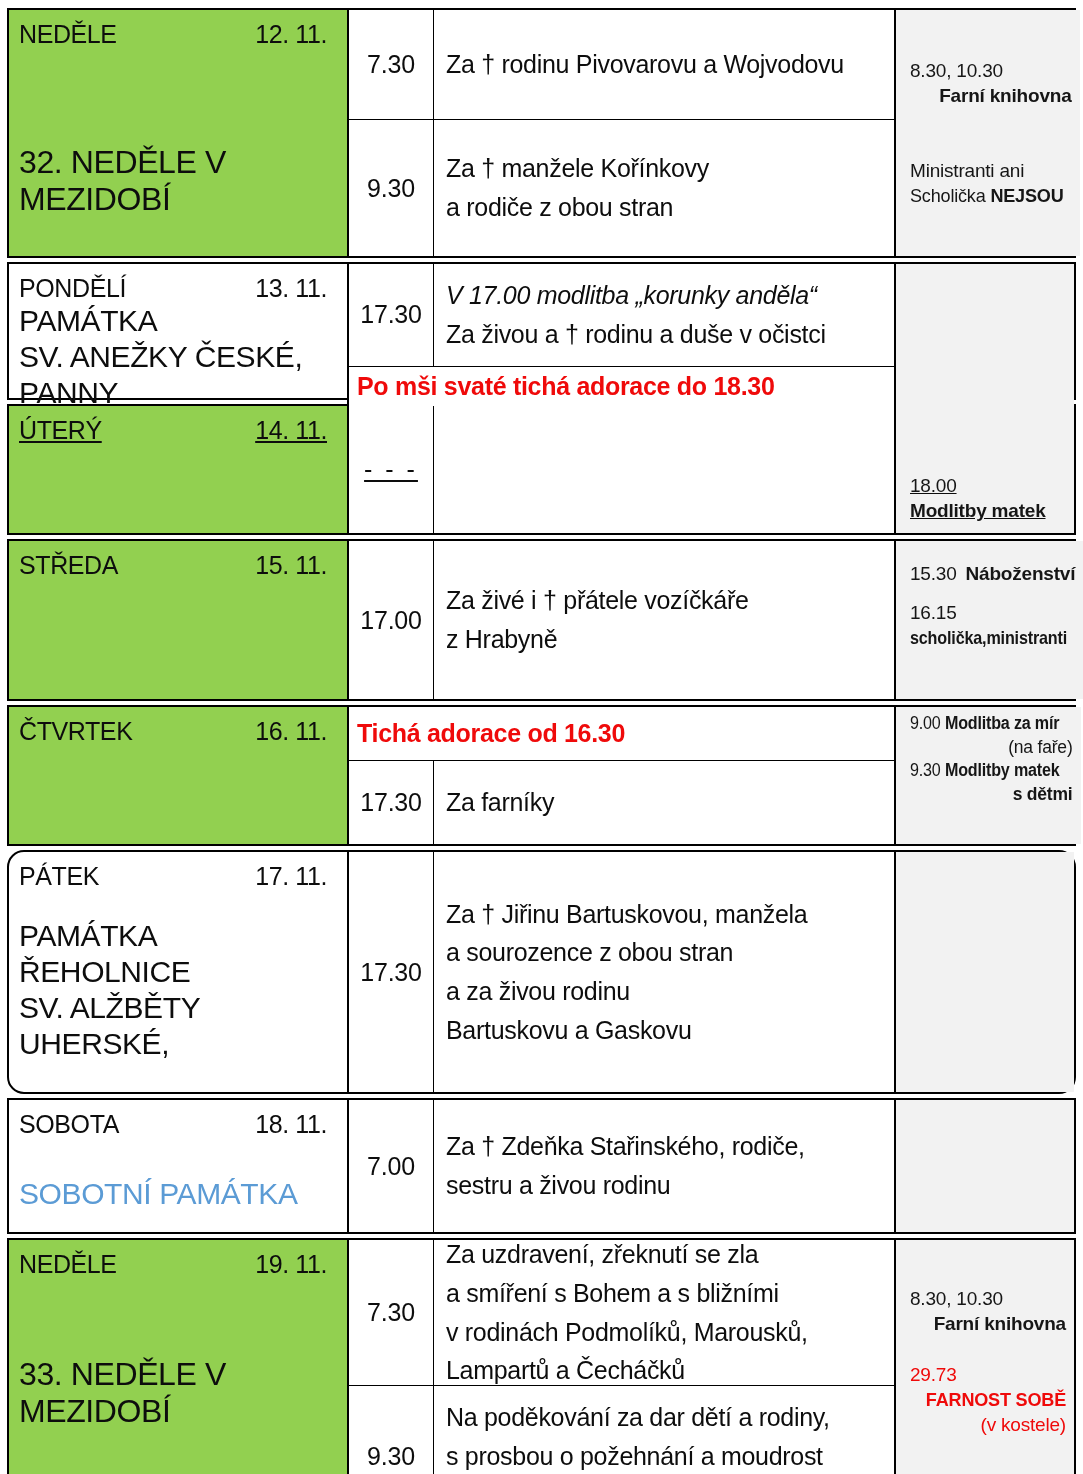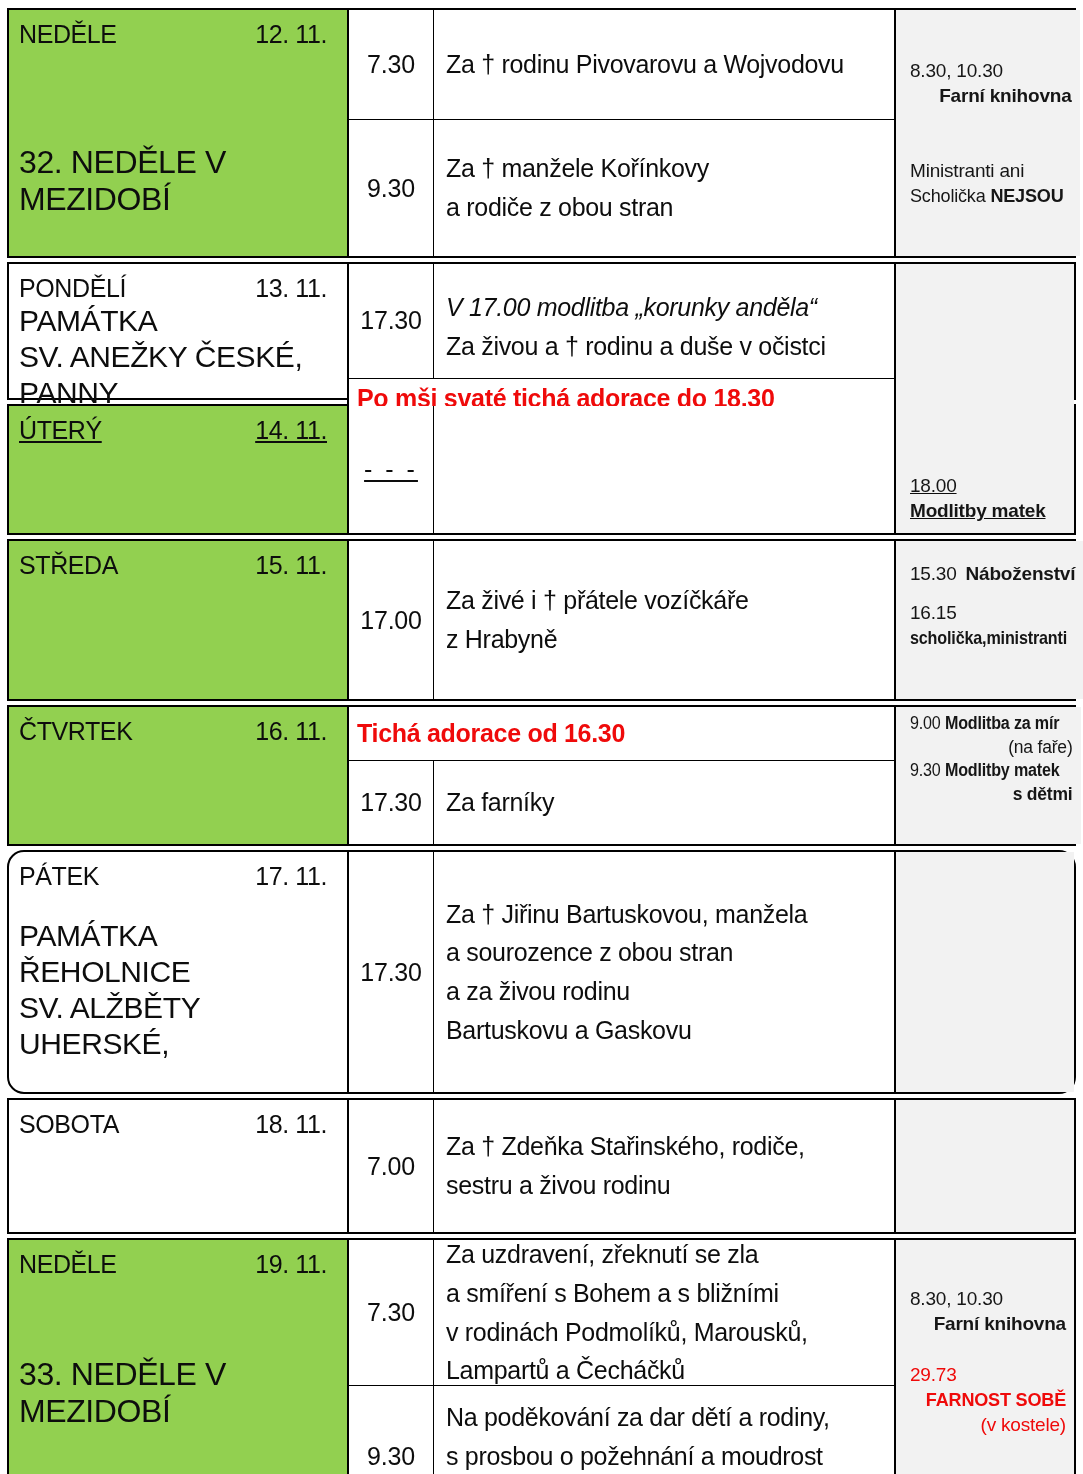--- a/index.html
+++ b/index.html
@@ -56,21 +56,21 @@
   .intent {
     grid-column: 3;
     display: flex; flex-direction: column; justify-content: center;
     padding: 4px 8px 4px 12px;
     font-size: 25px; line-height: 1.55; white-space: pre-line;
     background: #fff; letter-spacing: -0.3px;
   }
   .row1 { grid-row: 1; } .row2 { grid-row: 2; }
   .sepb { border-bottom: 1px solid var(--border); }
 
-  .intent-split { justify-content: space-between; padding-top: 24px; padding-bottom: 12px; }
+  .intent-split { justify-content: space-between; padding-top: 12px; padding-bottom: 12px; }
   .pre-int { font-style: italic; }
 
   .banner {
     grid-column: 2 / 4; display: flex; align-items: center;
     padding-left: 8px; color: var(--red, #EF0A0A);
     font-weight: bold; font-size: 25px; background: #fff; letter-spacing: -0.3px;
   }
   .banner.bt { border-top: 1px solid var(--border); grid-row: 2; }
   .banner.bb { border-bottom: 1px solid var(--border); grid-row: 1; }
 
@@ -217,20 +217,21 @@
     <div class="notes"></div>
   </div>
 
   <div class="rg rg7">
     <div class="day">
       <div class="day-head">
         <span>SOBOTA</span>
         <span class="day-date">18. 11.</span>
       </div>
       <div class="memorial">
+        <div>SOBOTNÍ PAMÁTKA</div>
       </div>
     </div>
     <div class="time">7.00</div>
     <div class="intent">Za † Zdeňka Stařinského, rodiče,
 sestru a živou rodinu</div>
     <div class="notes"></div>
   </div>
 
   <div class="rg rg8">
     <div class="day green">

